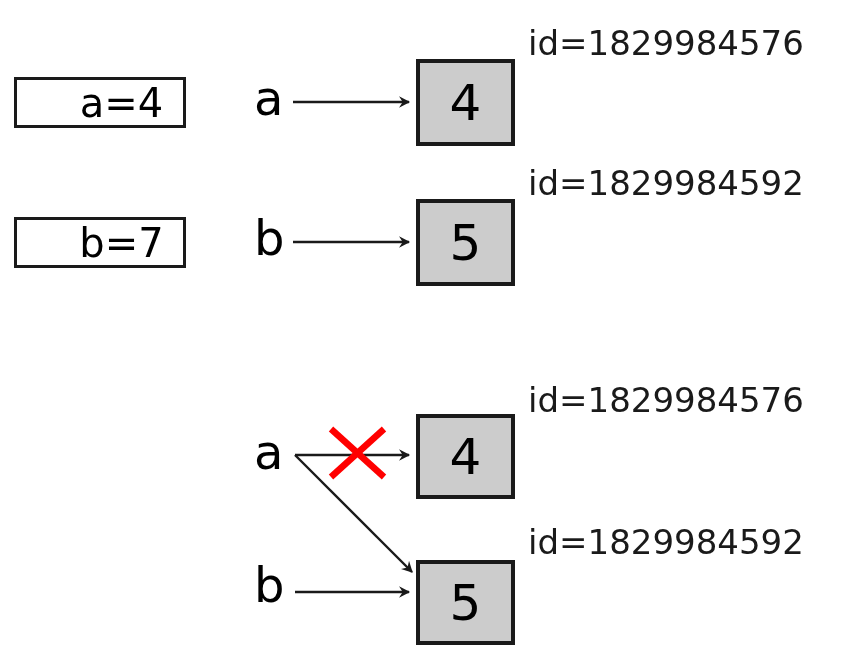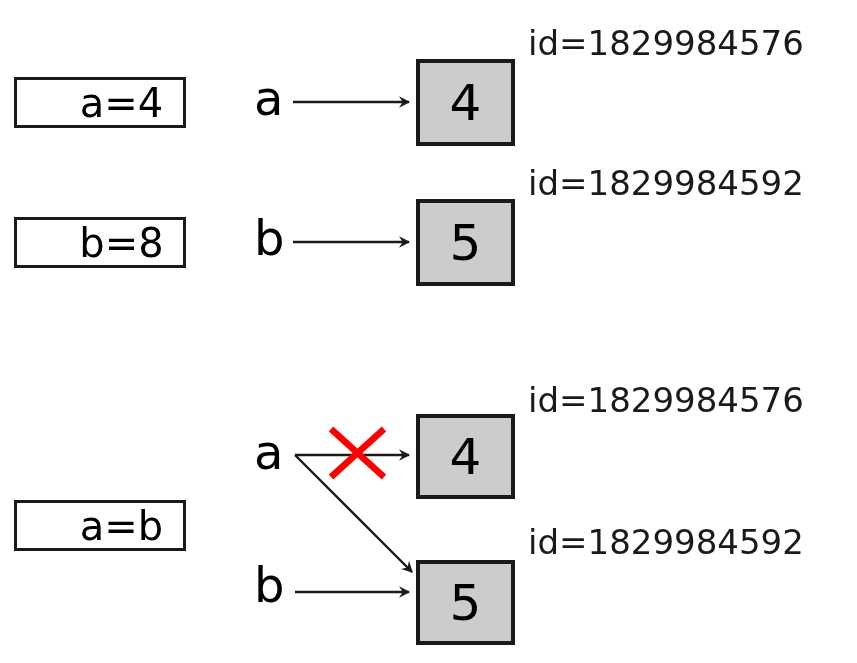--- a/index.html
+++ b/index.html
@@ -91,34 +91,31 @@
 
   <div class="var-name" style="left:254px; top:74px;">a</div>
 
   <div class="value-box" style="left:416px; top:59px; width:99px; height:87px;">
     <span class="value-text">4</span>
   </div>
 
   <div class="id-label" style="left:528px; top:26px;">id=1829984576</div>
 
   <div class="code-box" style="left:14px; top:217px; width:172px; height:51px;">
-    <span class="code-text">b=8</span>
+    <span class="code-text">b=7</span>
   </div>
 
   <div class="var-name" style="left:254px; top:214px;">b</div>
 
   <div class="value-box" style="left:416px; top:199px; width:99px; height:87px;">
     <span class="value-text">5</span>
   </div>
 
   <div class="id-label" style="left:528px; top:166px;">id=1829984592</div>
 
-  <div class="code-box" style="left:14px; top:500px; width:172px; height:51px;">
-    <span class="code-text">a=b</span>
-  </div>
 
   <div class="var-name" style="left:254px; top:428px;">a</div>
 
   <div class="var-name" style="left:254px; top:561px;">b</div>
 
   <div class="value-box" style="left:416px; top:414px; width:99px; height:85px;">
     <span class="value-text">4</span>
   </div>
 
   <div class="id-label" style="left:528px; top:383px;">id=1829984576</div>

